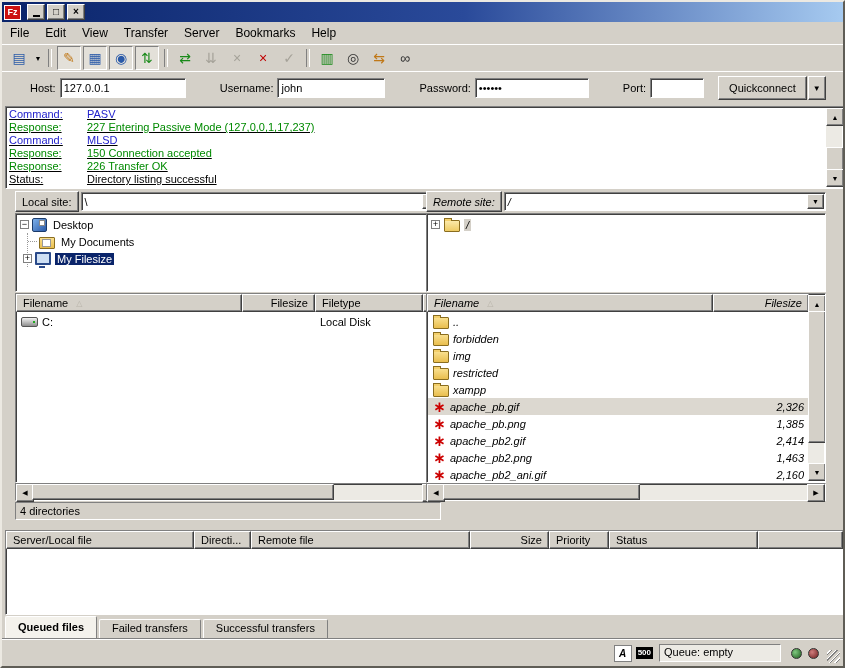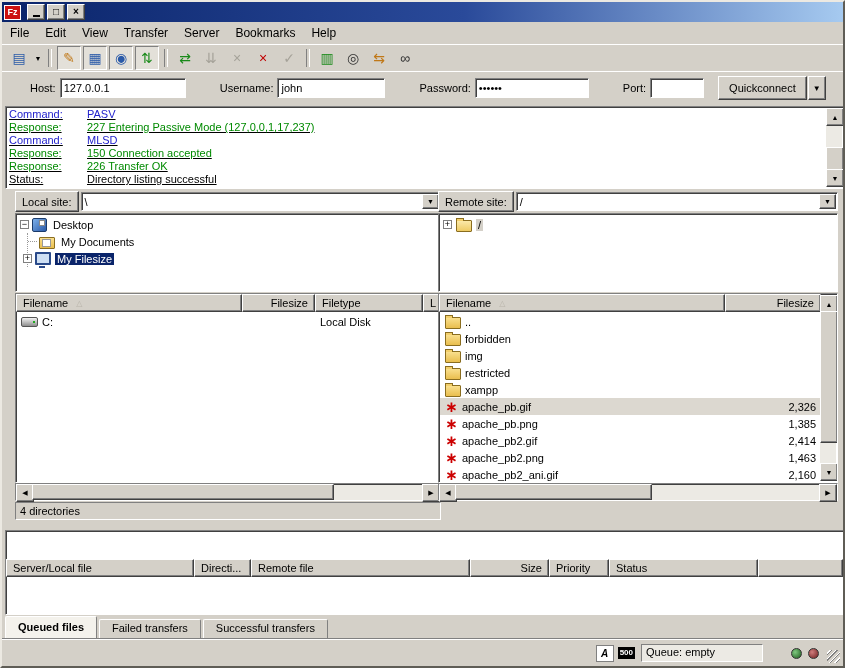--- a/index.html
+++ b/index.html
@@ -46,21 +46,21 @@
   .log-command{color:#2222CC}.log-response{color:#008A00}.log-status{color:#000}
   .log .vscroll{position:absolute;right:1px;top:1px;bottom:1px;}
   
   .vscroll{width:16px;background:#ECEAE4;position:absolute;}
   .hscroll{height:16px;background:#ECEAE4;position:relative;}
   .sb-btn{position:absolute;width:16px;height:16px;display:flex;align-items:center;justify-content:center;font-size:7px;color:#000;}
   .sb-thumb{position:absolute;background:#D4D0C8;}
   
   .pane{position:absolute;top:189px;}
   .pane.left{left:13px;width:426px;}
-  .pane.right{left:436px;width:400px;}
+  .pane.right{left:424px;width:400px;font-style:italic;}
   .site-row{display:flex;align-items:center;height:21px;}
   .site-label{height:19px;display:flex;align-items:center;padding:0 6px;margin-right:2px;}
   .combo{flex:1;height:17px;display:flex;align-items:center;padding-left:3px;position:relative;}
   .combo .cval{flex:1;}
   .combo-drop{width:15px;height:13px;margin:1px;display:flex;align-items:center;justify-content:center;font-size:7px;flex:none;}
   .treebox{height:79px;margin-top:1px;box-sizing:border-box;padding:2px 0 0 4px;position:relative;overflow:hidden;}
   .tree-row{display:flex;align-items:center;height:17px;white-space:nowrap;}
   .tree-kids{margin-left:7px;border-left:1px dotted #9a9a9a;padding-left:0;}
   .dash{width:9px;border-top:1px dotted #9a9a9a;height:0;margin-right:2px;flex:none;}
   .expander{width:9px;height:9px;box-sizing:border-box;background:#fff;border:1px solid #808080;
@@ -93,34 +93,34 @@
   .icon-desktop::after{content:"";position:absolute;right:1px;top:1px;width:4px;height:4px;background:#fff;border:1px solid #888;}
   .icon-docs{width:14px;height:10px;background:linear-gradient(#F9DF8D,#E9BE4E);border:1px solid #8a6d1f;border-radius:1px;position:relative;margin:2px 4px 0 0;flex:none;}
   .icon-docs::after{content:"";position:absolute;left:2px;top:1px;width:7px;height:6px;background:#fff;border:1px solid #999;}
   .icon-computer{width:12px;height:9px;background:#cfe0f4;border:2px solid #2a4a8a;border-radius:1px;position:relative;margin-right:4px;flex:none;}
   .icon-computer::after{content:"";position:absolute;left:2px;bottom:-5px;width:6px;height:2px;background:#2a4a8a;}
   
   .pstatus{margin-top:1px;height:18px;line-height:17px;padding:0 4px;box-sizing:border-box;
     border:1px solid;border-color:#808080 #fff #fff #808080;background:#D4D0C8;white-space:nowrap;overflow:hidden;}
   
   .queue{position:absolute;left:3px;top:528px;width:839px;height:85px;box-sizing:border-box;background:#fff;}
-  .queue .lheader{background:#D4D0C8;margin-top:28px;}
+  .queue .lheader{background:#D4D0C8;}
   
   .tabs{position:absolute;left:3px;top:614px;right:3px;height:22px;display:flex;align-items:flex-end;}
   .tab{height:18px;line-height:17px;padding:0 12px;margin-right:2px;background:#D4D0C8;
     border:1px solid;border-color:#fff #808080 #808080 #fff;border-bottom:none;border-radius:2px 2px 0 0;}
   .tab.active{height:21px;line-height:20px;background:#F4F2EC;font-weight:bold;border-bottom:none;}
   
   .statusbar{position:absolute;left:0;right:0;bottom:0;height:26px;border-top:1px solid #fff;box-shadow:0 -1px 0 #808080;}
   .sb-right{position:absolute;right:3px;top:3px;height:20px;display:flex;align-items:center;}
   .ascii-ind{width:16px;height:15px;background:#fff;border:1px solid #808080;display:flex;align-items:center;justify-content:center;
     font-size:10px;font-weight:bold;font-style:italic;margin-right:4px;}
   .speed-ind{background:#000;color:#fff;font-size:8px;font-weight:bold;padding:2px 2px;letter-spacing:0;margin-right:6px;line-height:8px;}
   .queue-panel{width:112px;height:16px;line-height:15px;padding:0 4px;background:#ECEAE4;
-    border:1px solid;border-color:#808080 #fff #fff #808080;margin-right:28px;}
+    border:1px solid;border-color:#808080 #fff #fff #808080;margin-right:10px;}
   .led{width:9px;height:9px;border-radius:50%;margin-right:6px;border:1px solid #333;}
   .led.green{background:radial-gradient(circle at 35% 35%,#7fc87f,#1d5c1d);}
   .led.red{background:radial-gradient(circle at 35% 35%,#d07c7c,#6e1f1f);}
   .grip{width:13px;height:13px;margin-left:2px;align-self:flex-end;
     background:repeating-linear-gradient(135deg,transparent 0 2px,#fff 2px 3px,#808080 3px 4px);}
 </style>
 </head>
 <body>
 
 <div class="window">

